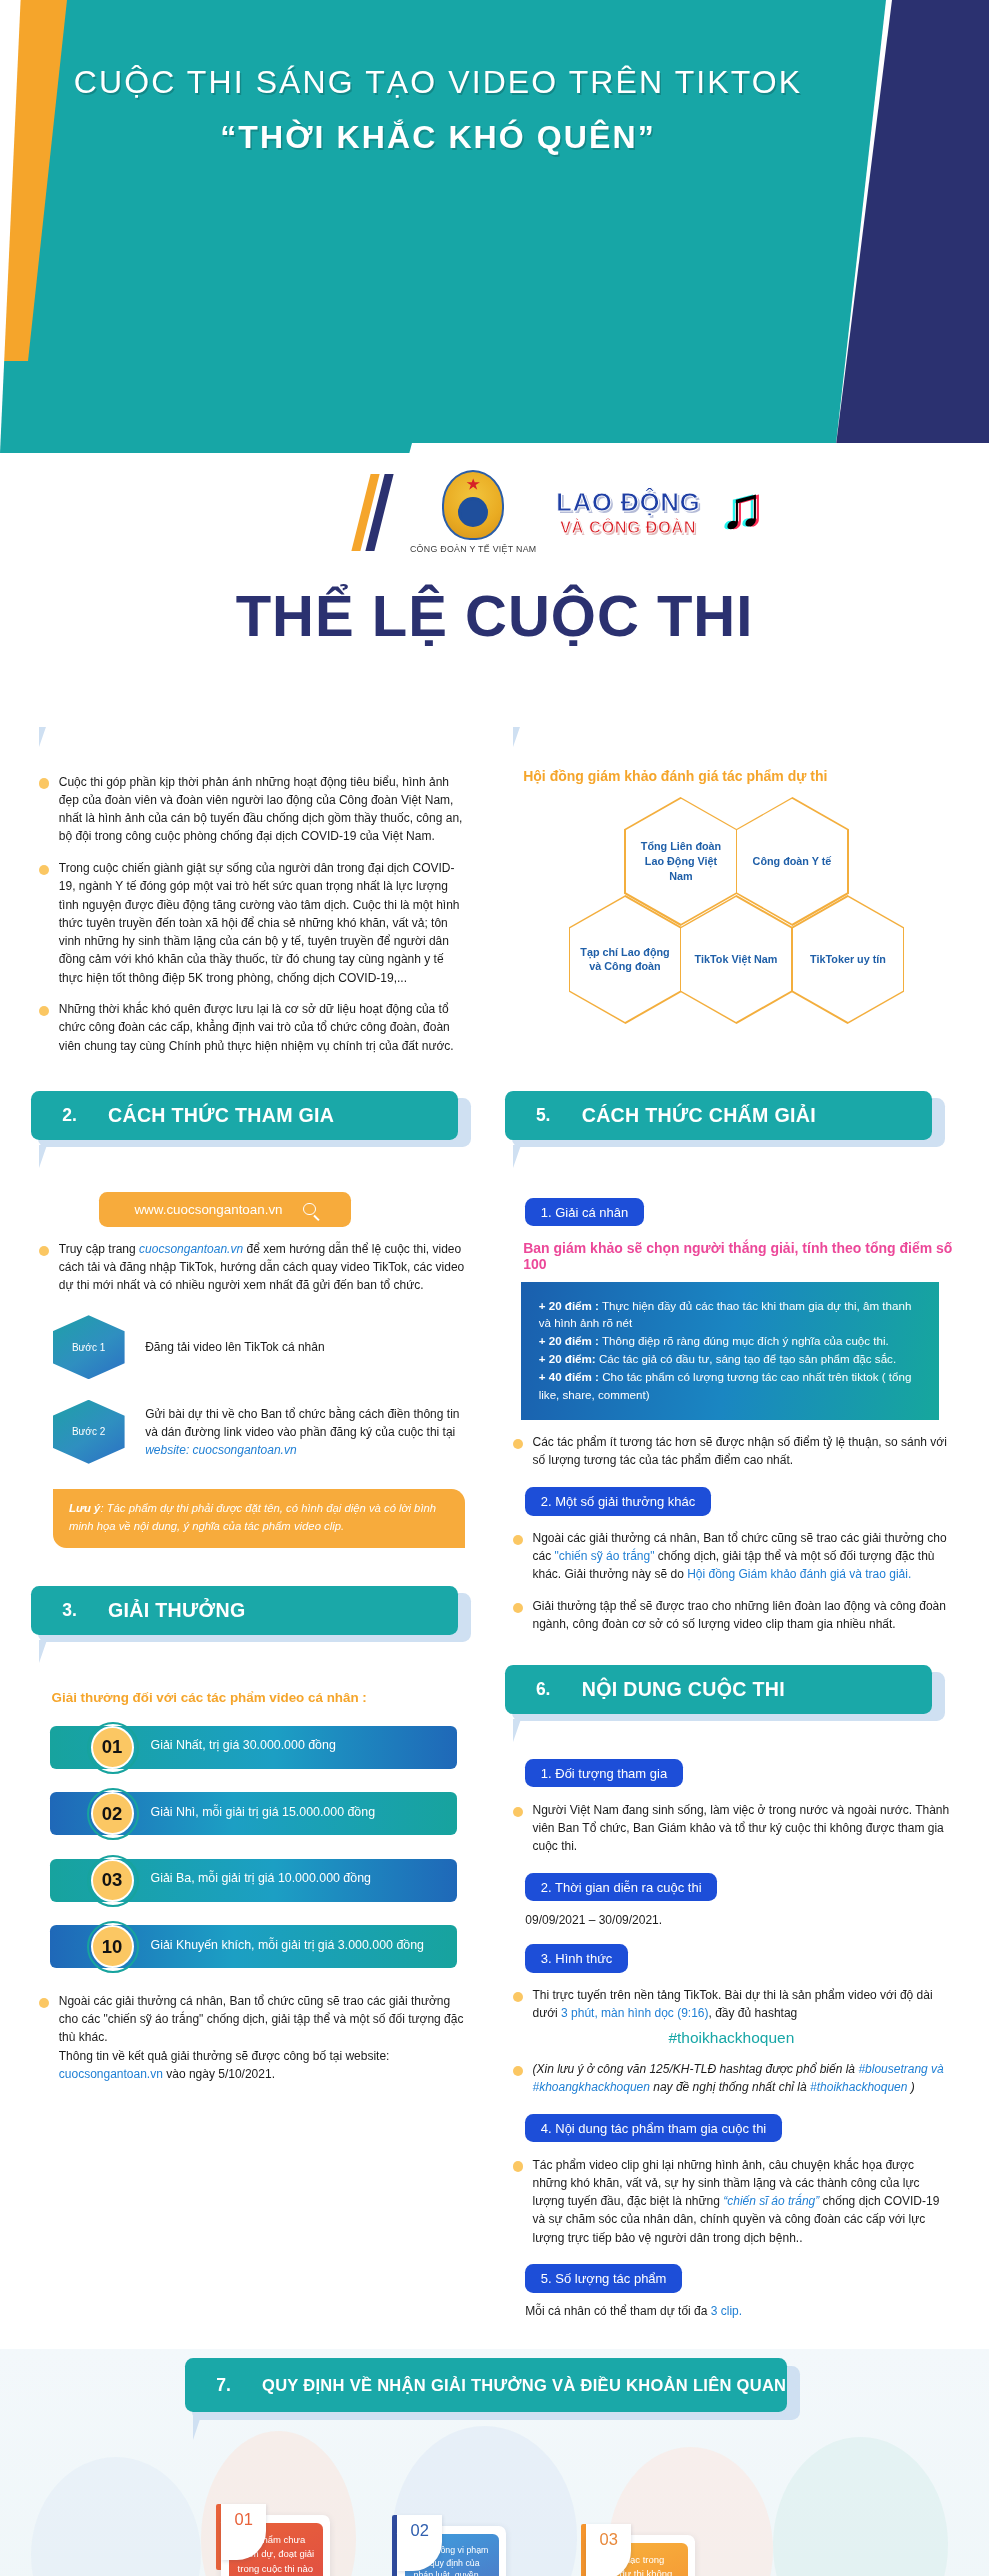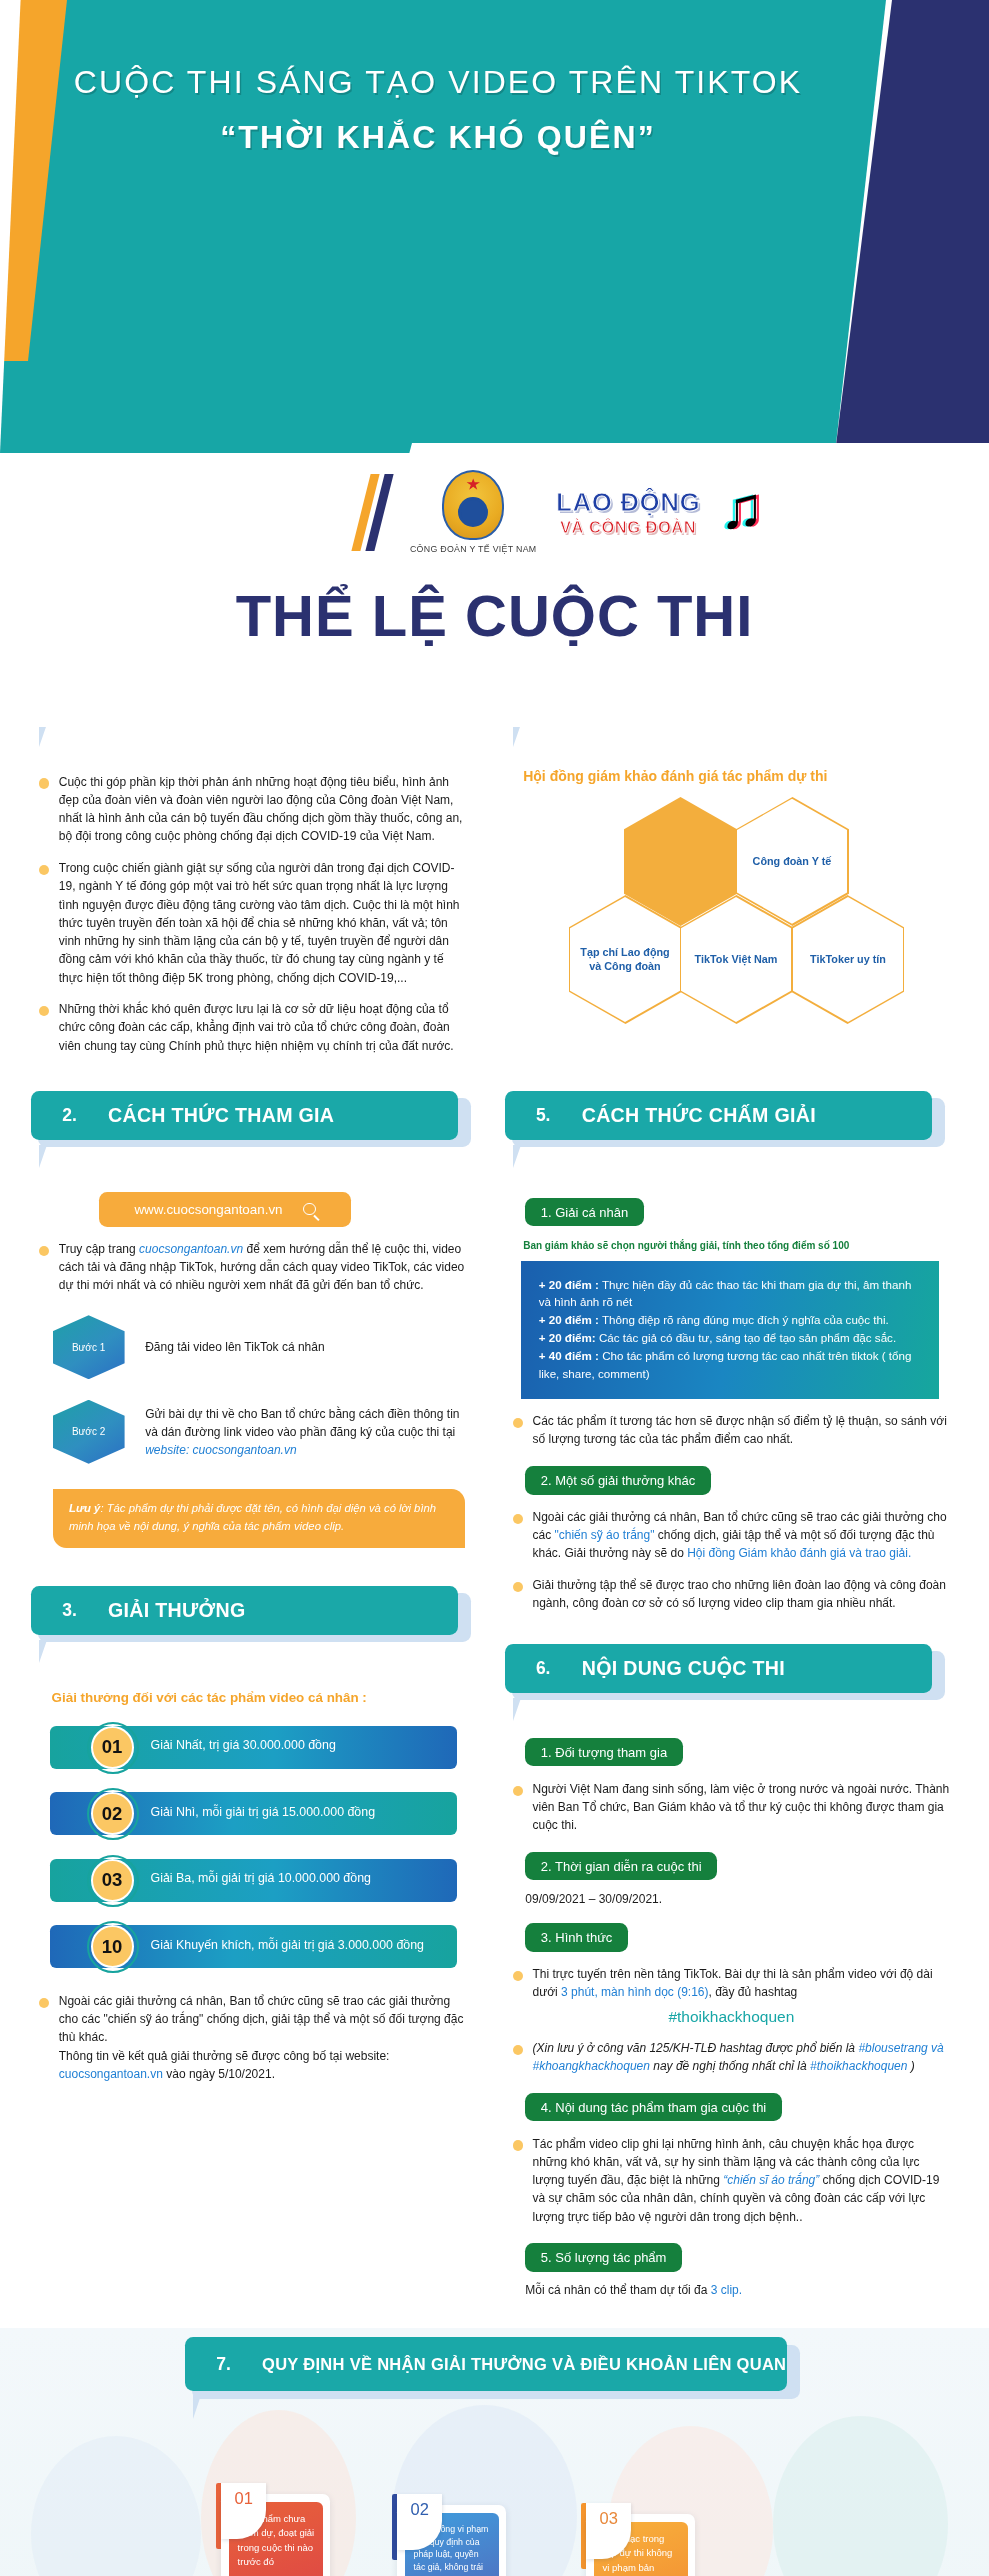--- a/index.html
+++ b/index.html
@@ -331,28 +331,28 @@
     clip-path: polygon(50% 0, 100% 25%, 100% 75%, 50% 100%, 0 75%, 0 25%);
     display: flex; align-items: center; justify-content: center;
     text-align: center; padding: 0 8.2px;
     font-size: 10.8px; font-weight: bold; color: #1f5fa8; line-height: 1.35;
   }
 
   
   .otag {
     display: inline-block;
     margin: 17.5px 0 0 20.6px;
-    background: #15803d;
+    background: #1d4ed8;
     color: #ffffff;
     border-radius: 8.2px;
     padding: 6.7px 15.5px;
     font-size: 13px;
   }
   .plain-line { margin: 11.3px 0 0 20.6px; font-size: 12px; color: #1b1b1b; }
-  .bold-line { margin: 13.4px 0 0 18.5px; font-size: 10px; font-weight: bold; color: #15803d; }
+  .bold-line { margin: 13.4px 0 0 18.5px; font-size: 14px; font-weight: bold; color: #ec4899; }
 
   
   .score-box {
     margin: 10.3px 0 0 16.5px;
     width: 418px;
     background: linear-gradient(100deg, #1a5fae 0%, #1a86c2 50%, #16a79d 100%);
     padding: 14.4px 17.5px 15.5px 17.5px;
     color: #ffffff;
     font-size: 11.6px;
     line-height: 1.55;
@@ -588,20 +588,21 @@
           <span class="sec-num">4.</span>
           <span class="sec-title">HỘI ĐỒNG GIÁM KHẢO</span>
         </div>
       </div>
       <div class="sec-spacer"></div>
 
       <div class="sub-head-orange">Hội đồng giám khảo đánh giá tác phẩm dự thi</div>
 
       <div class="hexgrid">
         <div class="hex-border" style="left:109px;top:0"></div>
+        <div class="hex-inner" style="left:111px;top:1.8px">Tổng Liên đoàn Lao Động Việt Nam</div>
 
         <div class="hex-border" style="left:221px;top:0"></div>
         <div class="hex-inner" style="left:222px;top:1.8px">Công đoàn Y tế</div>
 
         <div class="hex-border" style="left:54px;top:98px"></div>
         <div class="hex-inner" style="left:55px;top:100px">Tạp chí Lao động và Công đoàn</div>
 
         <div class="hex-border" style="left:165px;top:98px"></div>
         <div class="hex-inner" style="left:166px;top:100px">TikTok Việt Nam</div>
 

